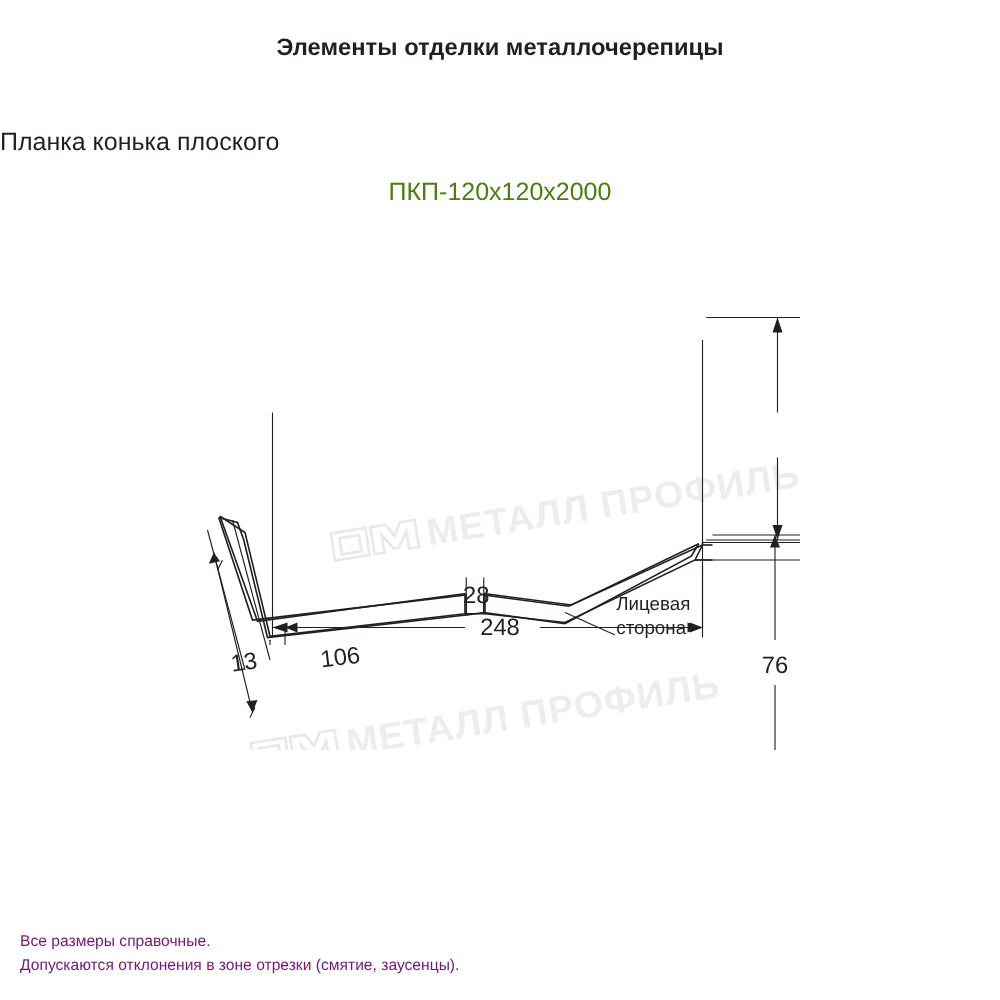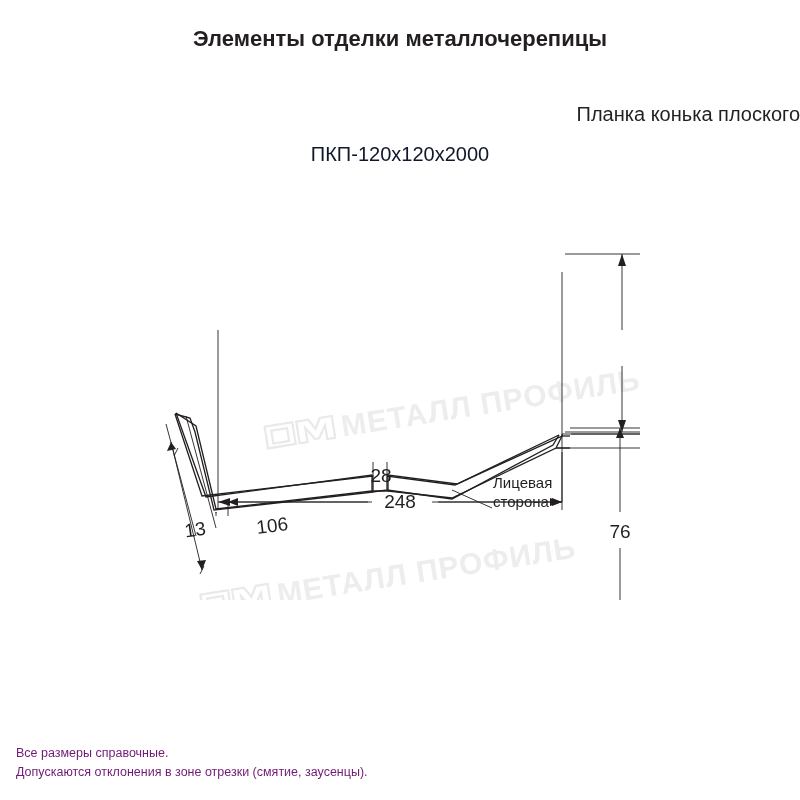--- a/index.html
+++ b/index.html
@@ -22,44 +22,44 @@
     height: 800px;
   }
   .title-block {
     position: absolute;
     left: 0;
     top: 22px;
     width: 800px;
     text-align: center;
   }
   .title-main {
-    font-size: 22px;
+    font-size: 19px;
     font-weight: bold;
     letter-spacing: 0px;
     color: #231f20;
     line-height: 34px;
   }
   .subtitle {
     position: absolute;
     left: 0;
     top: 100px;
     width: 800px;
-    text-align: right;
+    text-align: left;
     font-size: 20px;
     color: #231f20;
     line-height: 28px;
   }
   .subtitle2 {
     position: absolute;
     left: 0;
     top: 140px;
     width: 800px;
     text-align: center;
     font-size: 20px;
-    color: #0f172a;
+    color: #4d7c0f;
     line-height: 28px;
   }
   .drawing {
     position: absolute;
     left: 0;
     top: 180px;
     width: 800px;
     height: 420px;
   }
   .footer {

